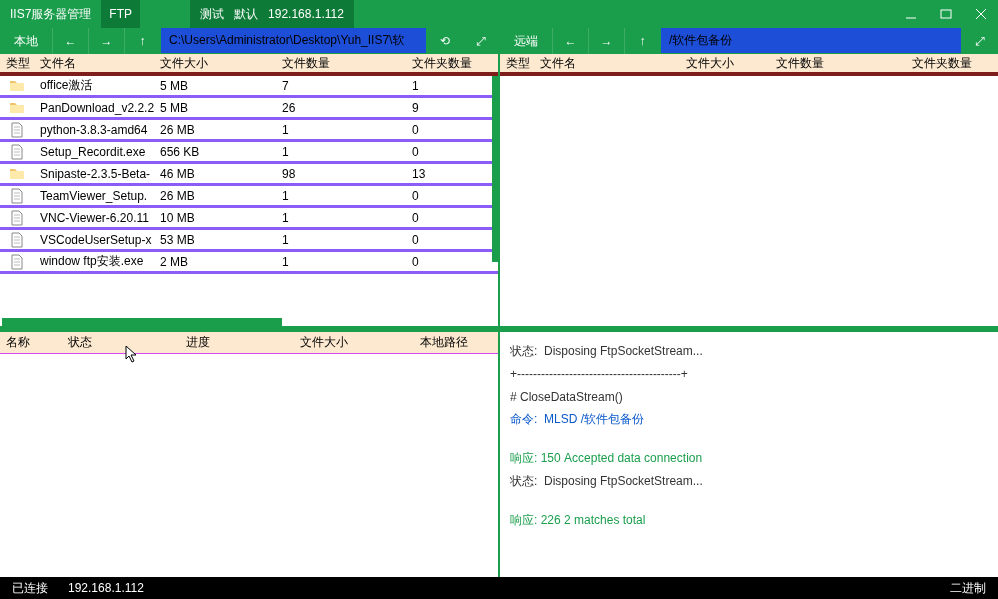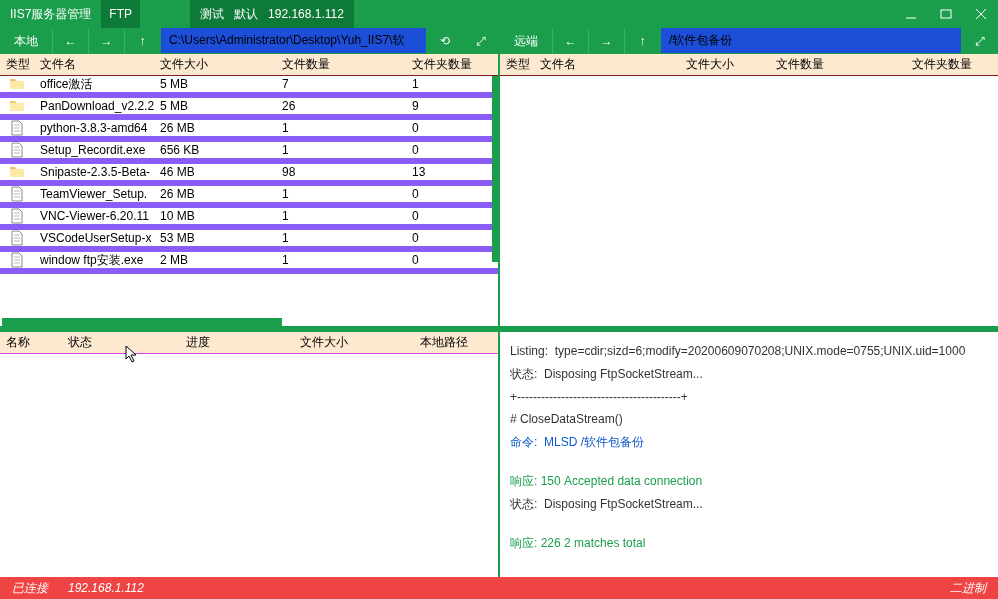--- a/index.html
+++ b/index.html
@@ -18,30 +18,30 @@
 .tb-left { width: 500px; display: flex; border-right: 1px solid #1a9e4c; }
 .tb-right { flex: 1; display: flex; }
 .tb-label { background: #1a9e4c; color: #fff; padding: 0 14px; display: flex; align-items: center; }
 .tb-btn { background: #1a9e4c; color: #fff; width: 36px; display: flex; align-items: center; justify-content: center; cursor: pointer; border-left: 1px solid rgba(255,255,255,0.15); }
 .tb-path { flex: 1; background: #1d4ed8; display: flex; align-items: center; padding: 0 8px; border: 1px solid #1a9e4c; border-top: none; white-space: nowrap; overflow: hidden; }
 .tb-green-btn { background: #1a9e4c; color: #fff; width: 36px; display: flex; align-items: center; justify-content: center; cursor: pointer; }
 
 .panes { display: flex; height: 272px; }
 .pane-left { width: 500px; border-right: 2px solid #1a9e4c; display: flex; flex-direction: column; }
 .pane-right { flex: 1; display: flex; flex-direction: column; }
-.header-row { height: 22px; background: #fce9d0; display: flex; align-items: center; border-bottom: 1px solid #7f1d1d; }
+.header-row { height: 22px; background: #fce9d0; display: flex; align-items: center; border-bottom: 4px solid #7f1d1d; }
 .hcell { padding: 0 6px; overflow: hidden; white-space: nowrap; }
 .col-type { width: 34px; }
 .col-name { width: 120px; }
 .col-size { width: 122px; }
 .col-files { width: 130px; }
 .col-dirs { flex: 1; }
 .rows { flex: 1; overflow: hidden; position: relative; }
 .scroll-thumb { position: absolute; right: 0; top: 0; width: 6px; height: 186px; background: #1a9e4c; }
-.row { height: 22px; display: flex; align-items: center; border-bottom: 6px solid #8b5cf6; }
+.row { height: 22px; display: flex; align-items: center; border-bottom: 3px solid #8b5cf6; }
 .cell { padding: 0 6px; overflow: hidden; white-space: nowrap; }
 .icon-cell { width: 34px; display: flex; justify-content: center; }
 .folder-icon, .file-icon { width: 16px; height: 16px; }
 
 .divider { height: 6px; background: #1a9e4c; }
 
 .bottom { display: flex; height: 250px; }
 .bottom-left { width: 500px; border-right: 2px solid #1a9e4c; }
 .bottom-right { flex: 1; padding: 8px 10px; overflow: hidden; white-space: nowrap; }
 .transfer-header { height: 22px; background: #fce9d0; display: flex; align-items: center; border-bottom: 1px solid #d946ef; }
@@ -51,21 +51,21 @@
 .tcol-size { width: 120px; padding: 0 6px; }
 .tcol-path { flex: 1; padding: 0 6px; }
 .cursor { position: absolute; left: 125px; top: 345px; pointer-events: none; }
 
 .log-line { line-height: 1.9; color: #333; }
 .log-blue { color: #0a58ca; }
 .log-green { color: #1a9e4c; margin-top: 16px; }
 
 .progress-bar { height: 8px; width: 280px; background: #1a9e4c; margin: 2px 0 0 2px; }
 
-.statusbar { position: absolute; bottom: 0; left: 0; right: 0; height: 22px; background: #ef4444; color: #fff; display: flex; align-items: center; padding: 6px 12px; gap: 20px; font-style: italic; }
+.statusbar { position: absolute; bottom: 0; left: 0; right: 0; height: 22px; background: #000000; color: #fff; display: flex; align-items: center; padding: 6px 12px; gap: 20px; }
 .statusbar .right { margin-left: auto; }
 </style>
 </head>
 <body>
 
 <div class="titlebar">
   <div class="app-name">IIS7服务器管理</div>
   <div class="ftp-tag">FTP</div>
   <div class="tab-block">
     <span>测试</span>
@@ -265,21 +265,20 @@
   <div class="bottom-left">
     <div class="transfer-header">
       <div class="tcol-name">名称</div>
       <div class="tcol-state">状态</div>
       <div class="tcol-prog">进度</div>
       <div class="tcol-size">文件大小</div>
       <div class="tcol-path">本地路径</div>
     </div>
   </div>
   <div class="bottom-right">
-    <div class="log-line"><span>Listing:</span>&nbsp;&nbsp;<span>type=cdir;sizd=6;modify=20200609070208;UNIX.mode=0755;UNIX.uid=1000</span></div>
     <div class="log-line"><span>状态:</span>&nbsp;&nbsp;<span>Disposing FtpSocketStream...</span></div>
     <div class="log-line">+-----------------------------------------+</div>
     <div class="log-line"># CloseDataStream()</div>
     <div class="log-line log-blue"><span>命令:</span>&nbsp;&nbsp;<span>MLSD /软件包备份</span></div>
     <div class="log-line log-green"><span>响应:</span>&nbsp;<span>150 Accepted data connection</span></div>
     <div class="log-line"><span>状态:</span>&nbsp;&nbsp;<span>Disposing FtpSocketStream...</span></div>
     <div class="log-line log-green"><span>响应:</span>&nbsp;<span>226 2 matches total</span></div>
   </div>
 </div>
 

